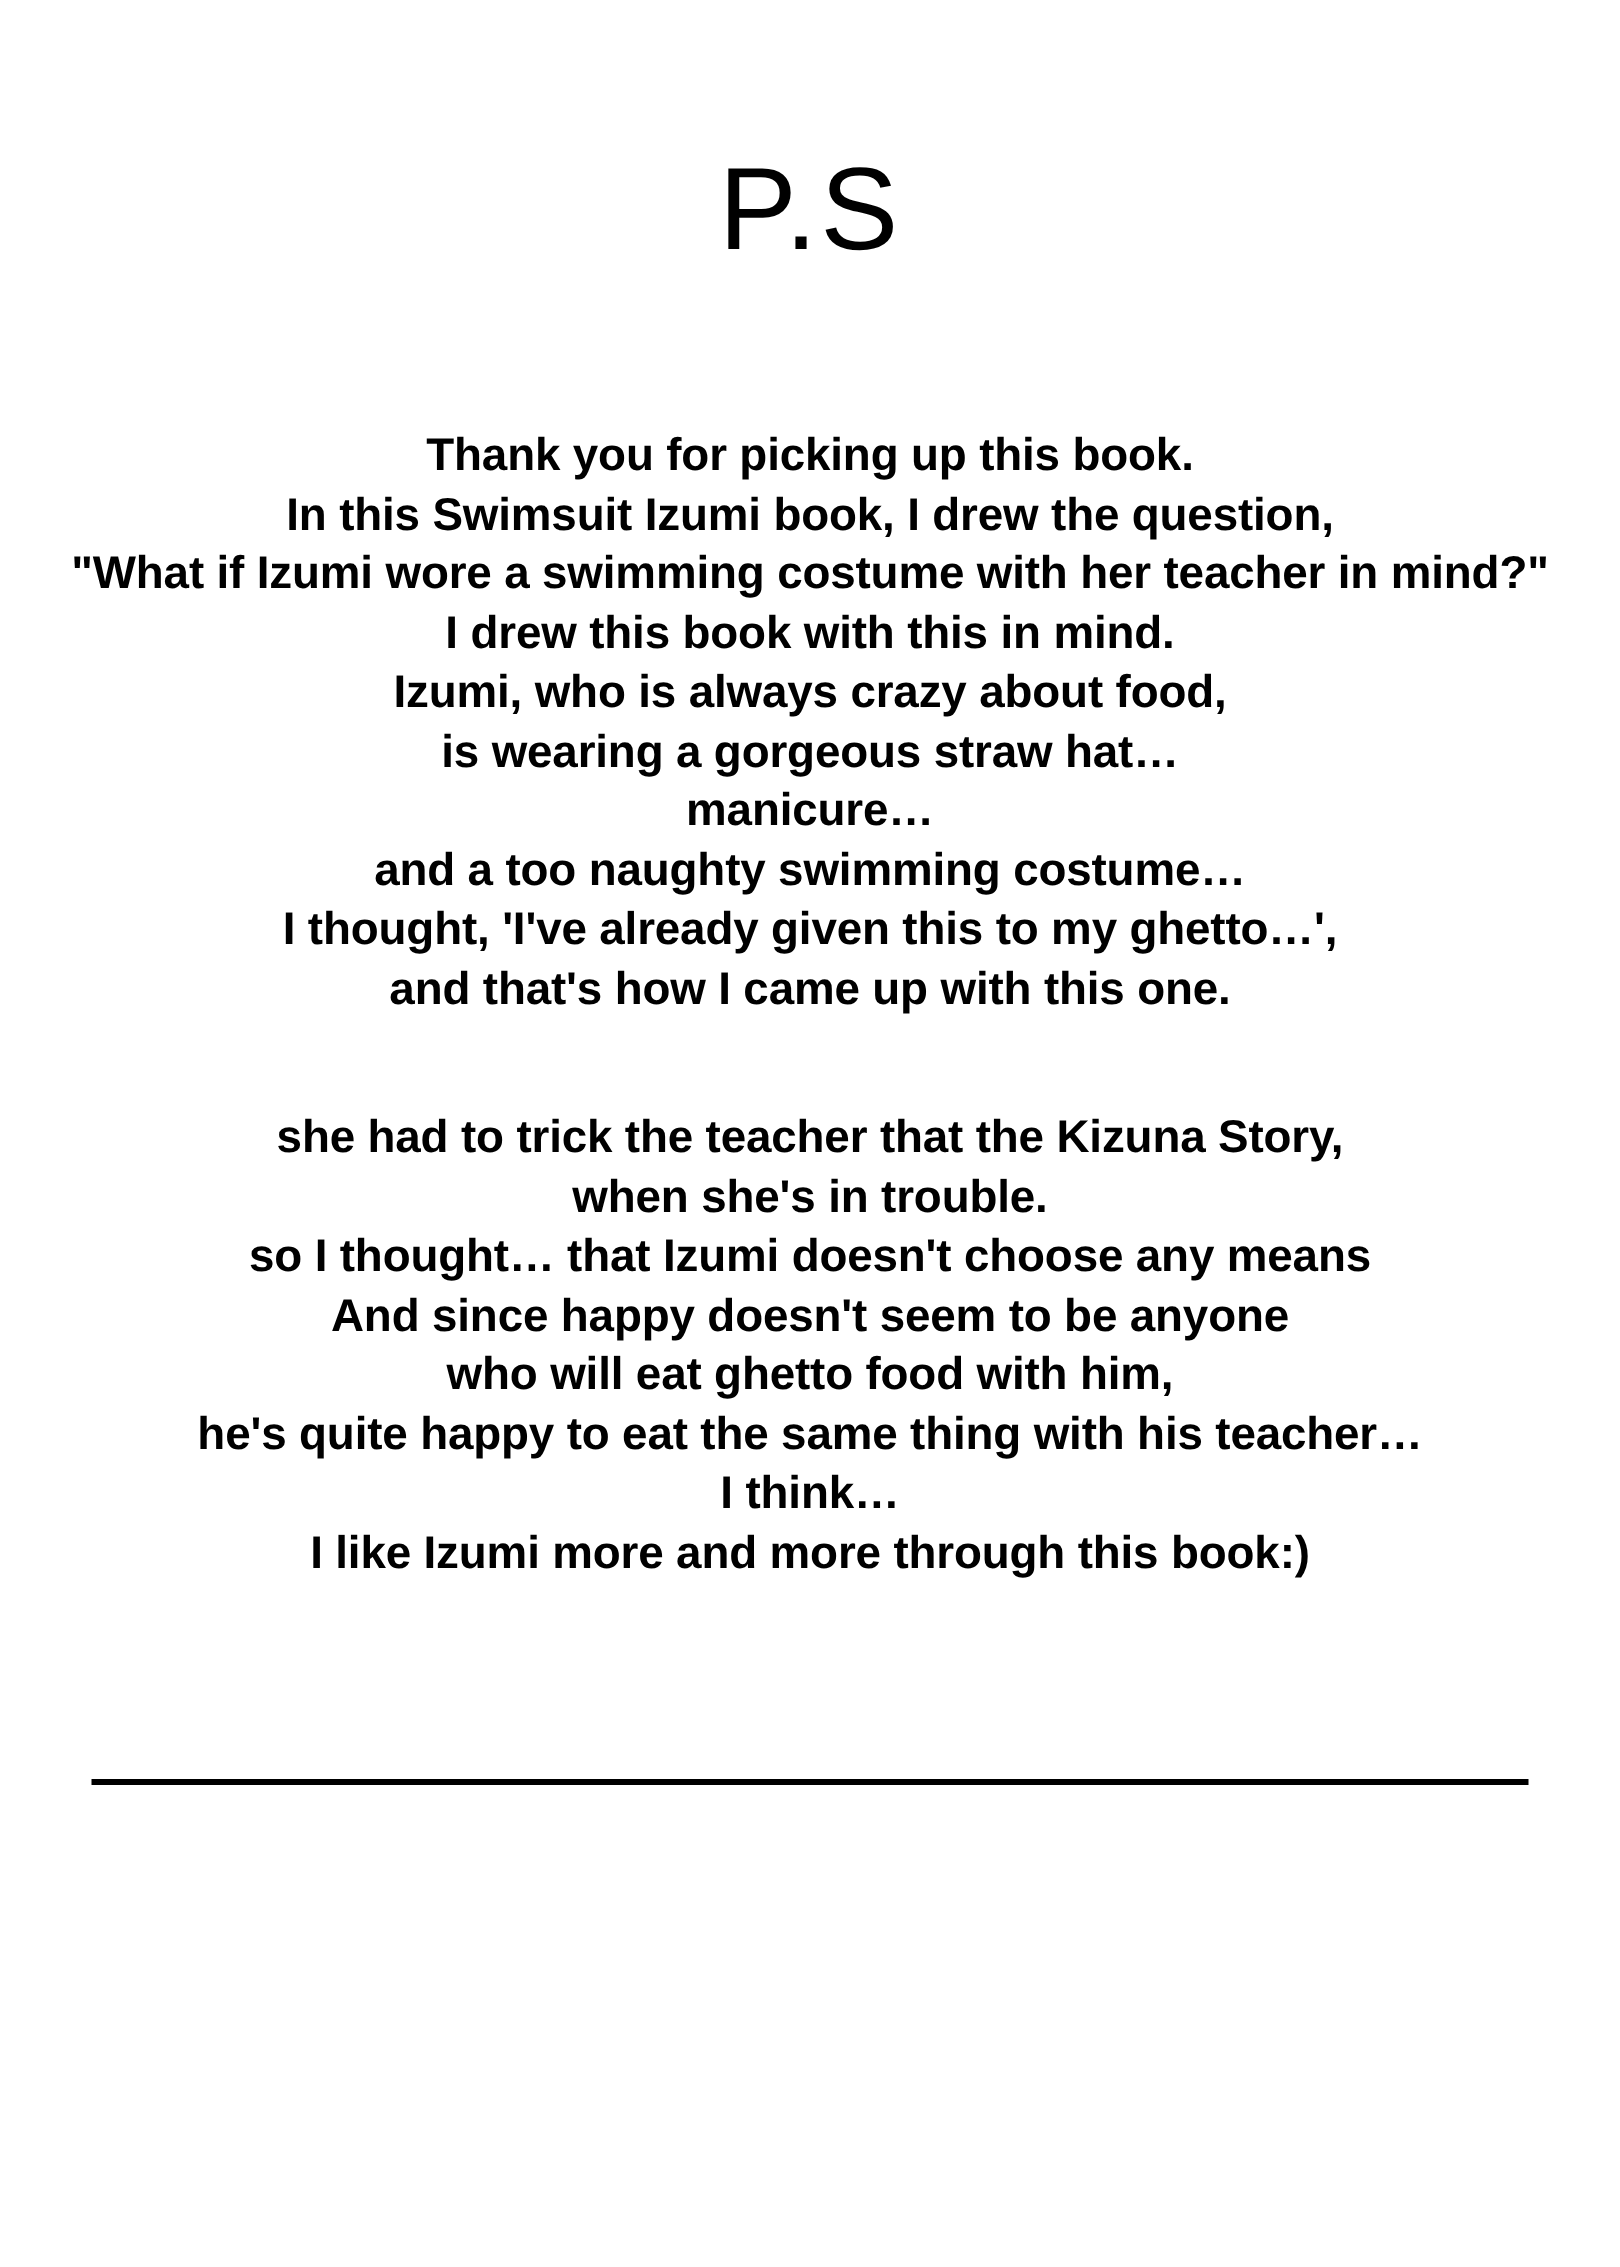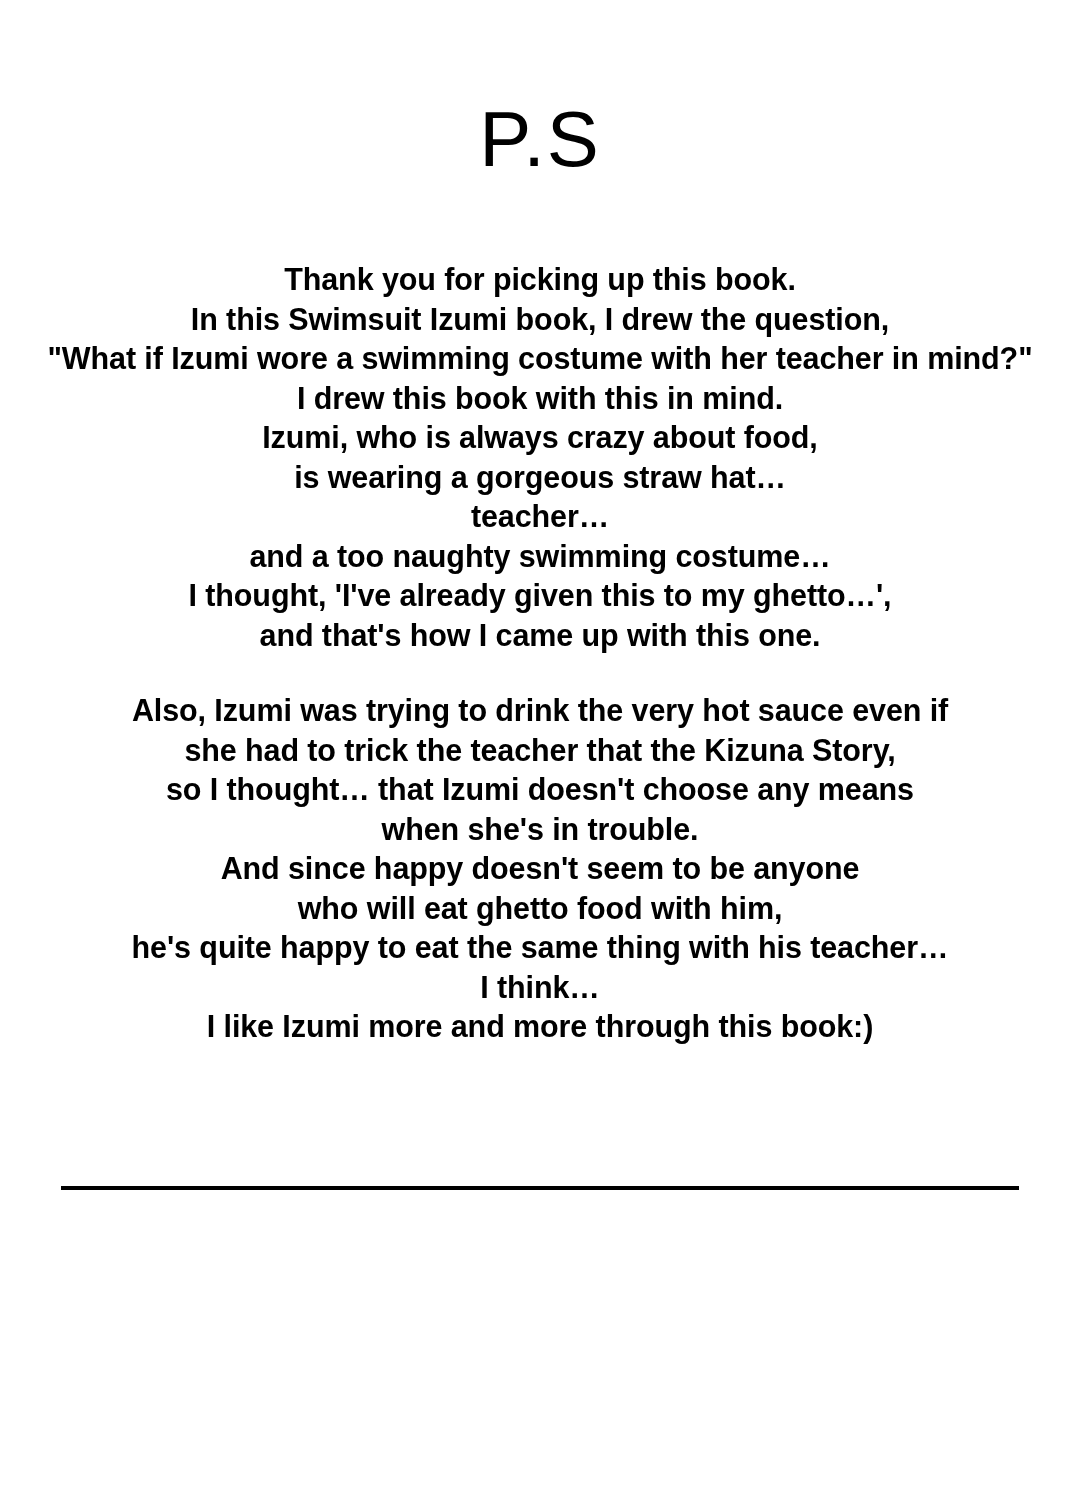--- a/index.html
+++ b/index.html
@@ -37,20 +37,21 @@
     width: 1040px;
     text-align: center;
   }
   .para {
     font-size: 30.5px;
     font-weight: 700;
     line-height: 39.5px;
     letter-spacing: -0.1px;
     text-align: center;
     white-space: nowrap;
+    margin-top: 24px;
   }
   .para-line {
     display: block;
   }
   .para-gap {
     height: 36px;
   }
   .divider-wrap {
     position: absolute;
     left: 0;
@@ -74,33 +75,32 @@
 
   <div class="afterword-body">
 
     <div class="para">
       <span class="para-line">Thank you for picking up this book.</span>
       <span class="para-line">In this Swimsuit Izumi book, I drew the question,</span>
       <span class="para-line">"What if Izumi wore a swimming costume with her teacher in mind?"</span>
       <span class="para-line">I drew this book with this in mind.</span>
       <span class="para-line">Izumi, who is always crazy about food,</span>
       <span class="para-line">is wearing a gorgeous straw hat…</span>
-      <span class="para-line">teacher…</span>
+      <span class="para-line">manicure…</span>
       <span class="para-line">and a too naughty swimming costume…</span>
       <span class="para-line">I thought, 'I've already given this to my ghetto…',</span>
       <span class="para-line">and that's how I came up with this one.</span>
     </div>
 
     <div class="para-gap"></div>
 
     <div class="para">
-      <span class="para-line">Also, Izumi was trying to drink the very hot sauce even if</span>
       <span class="para-line">she had to trick the teacher that the Kizuna Story,</span>
+      <span class="para-line">when she's in trouble.</span>
       <span class="para-line">so I thought… that Izumi doesn't choose any means</span>
-      <span class="para-line">when she's in trouble.</span>
       <span class="para-line">And since happy doesn't seem to be anyone</span>
       <span class="para-line">who will eat ghetto food with him,</span>
       <span class="para-line">he's quite happy to eat the same thing with his teacher…</span>
       <span class="para-line">I think…</span>
       <span class="para-line">I like Izumi more and more through this book:)</span>
     </div>
 
   </div>
 
   <div class="divider-wrap">

